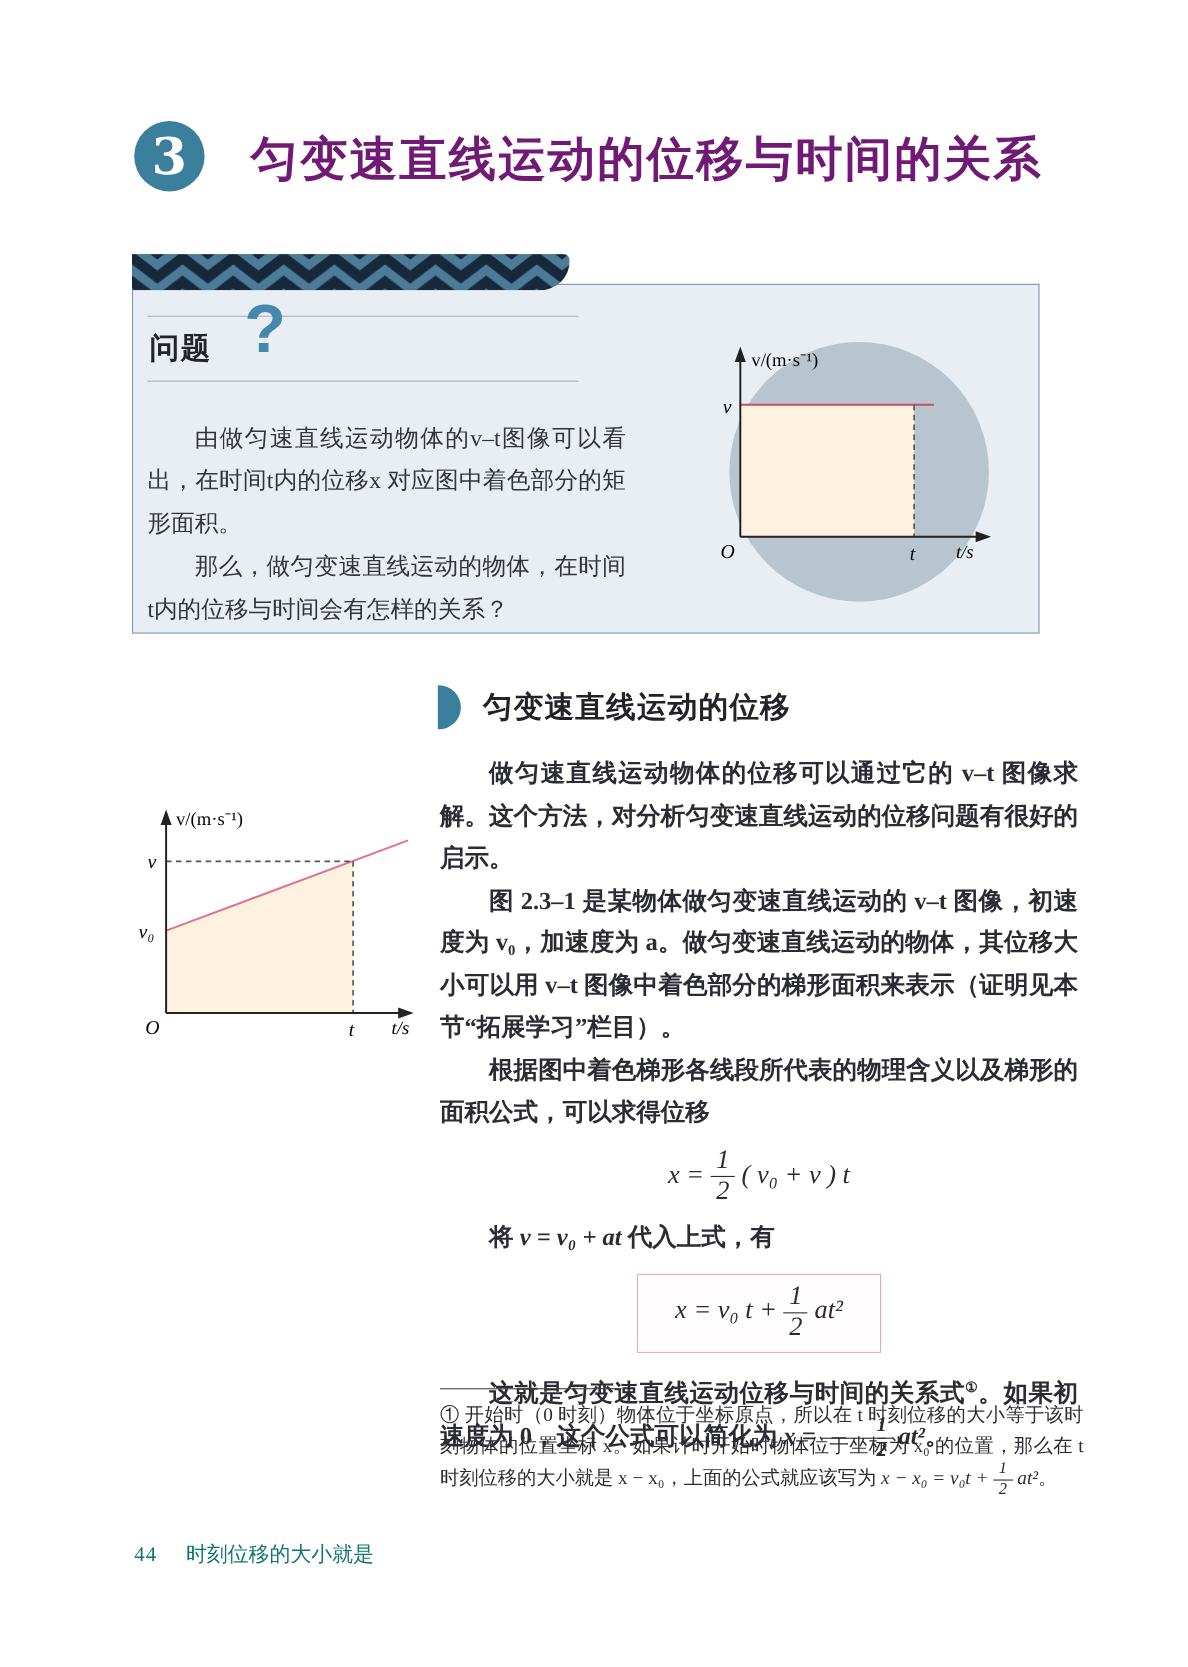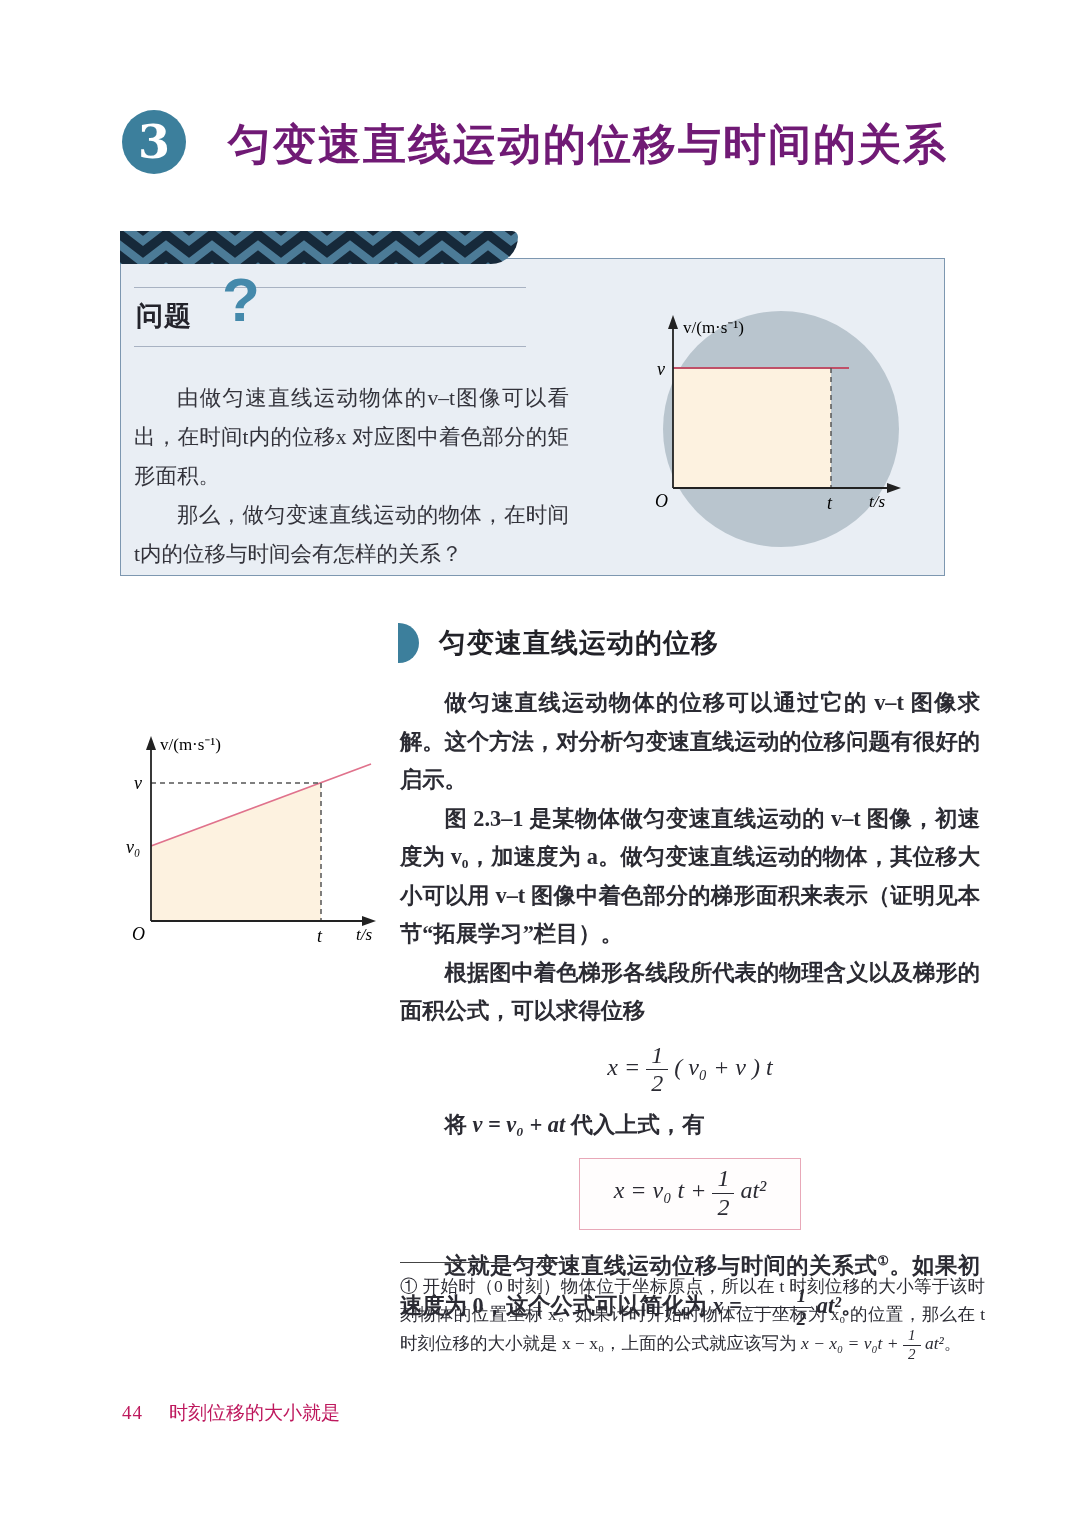--- a/index.html
+++ b/index.html
@@ -76,21 +76,21 @@
   .formula-boxed-line { text-align:center; margin:14px 0 12px; }
   .formula-box { display:inline-block; border:1.5px solid #e8a8b8; padding:7px 34px 9px; font-size:24px; background:#fffdfd; }
 
   
   .footnote { position:absolute; left:400px; top:1262px; width:585px; }
   .footnote-rule { width:165px; border-top:1.5px solid #444; margin-bottom:10px; }
   .footnote-text { font-size:17.5px; line-height:27.5px; color:#2b2b33; text-align:justify; }
   .footnote .frac { font-size:15px; }
 
   
-  .footer { position:absolute; left:122px; top:1400px; font-size:19px; color:#be185d; display:flex; align-items:baseline; }
+  .footer { position:absolute; left:122px; top:1400px; font-size:19px; color:#0f766e; display:flex; align-items:baseline; }
   .footer .pgnum { margin-right:26px; letter-spacing:1px; }
   svg text { font-family:"Liberation Serif", serif; }
 </style>
 </head>
 <body>
 
 <div class="page">
 
   <div class="section-circle">
     <span>3</span>

